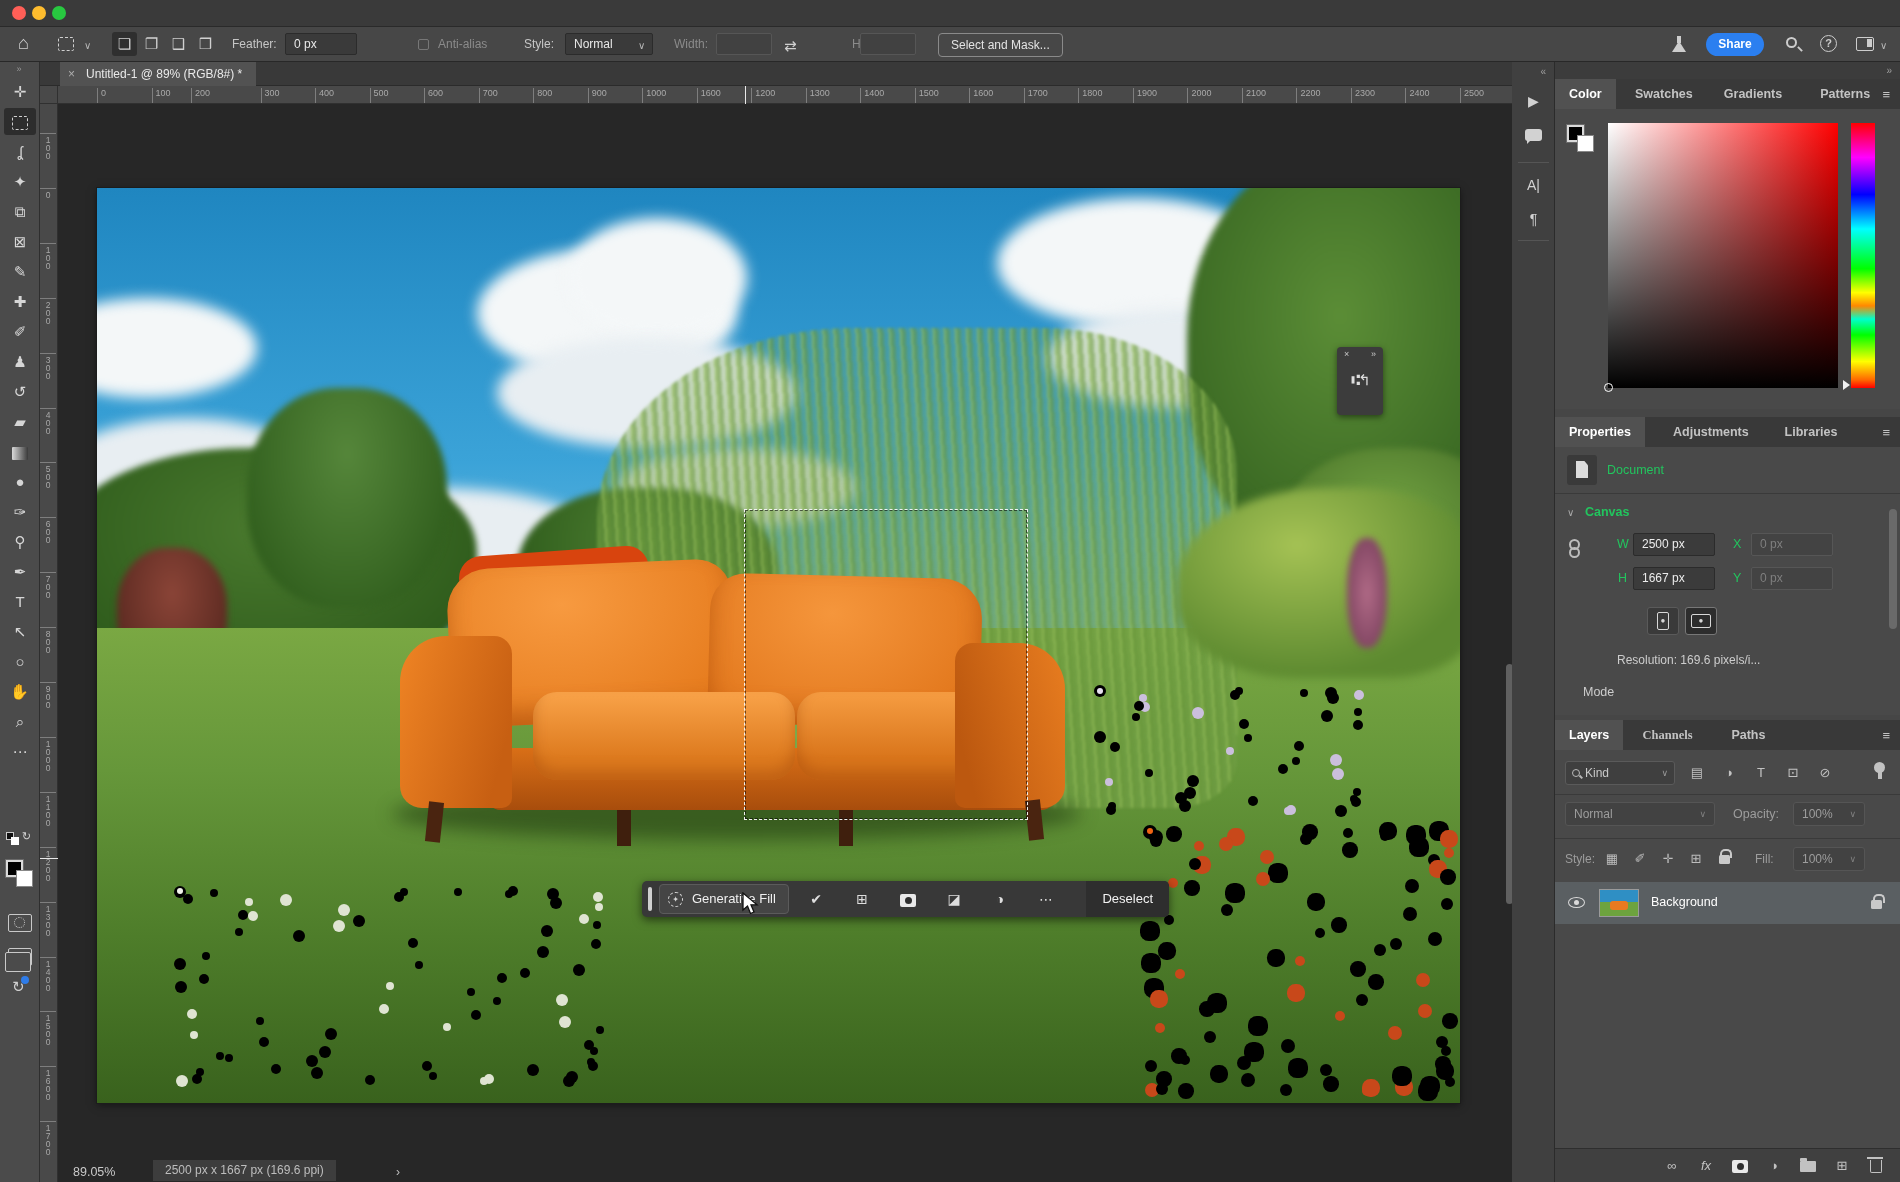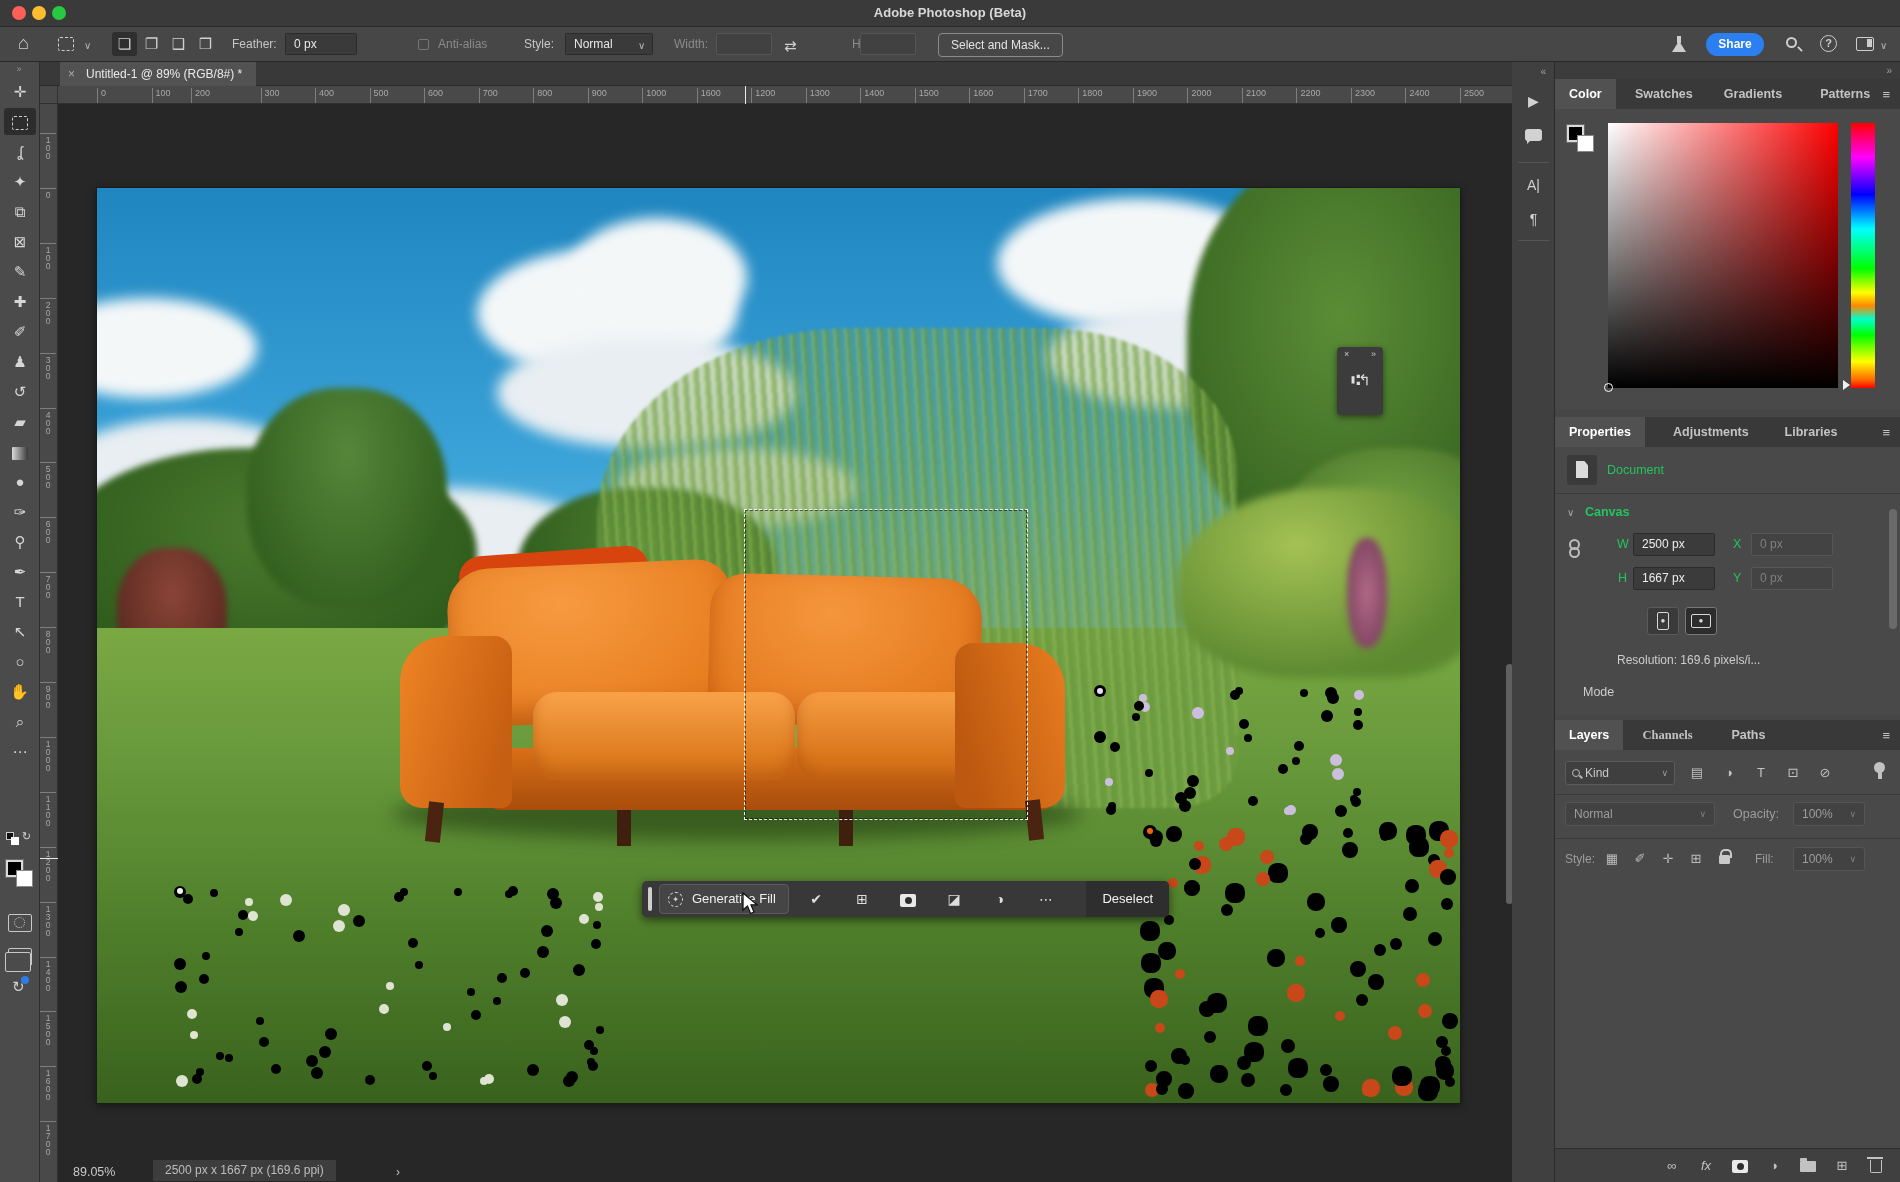--- a/index.html
+++ b/index.html
@@ -173,21 +173,20 @@
   #layersbottom { position:absolute; left:0; bottom:0; width:100%; height:34px; background:#404040; border-top:1px solid #2e2e2e; }
   #layersbottom .bico { position:absolute; top:5px; width:26px; height:24px; text-align:center; line-height:24px; color:#c2c2c2; font-size:13px; font-style:normal; }
 </style>
 </head>
 <body>
 
 <div id="titlebar">
   <span class="tl" style="left: 12px; background: rgb(255, 95, 87);"></span>
   <span class="tl" style="left: 32px; background: rgb(254, 188, 46);"></span>
   <span class="tl" style="left: 52px; background: rgb(40, 200, 64);"></span>
-  <div id="title">Adobe Photoshop (Beta)</div>
 </div>
 
 <div id="optbar">
   <span class="topicon" style="left:18px;top:6px;font-size:18px;">⌂</span>
   <span class="dashedbox" style="position:absolute;left:58px;top:10px;"></span>
   <span class="chev" style="position:absolute;left:84px;top:13px;">∨</span>
   <div id="selmodes">
       <span class="modebtn active" style="left: 112px;">❏</span>
       <span class="modebtn" style="left: 139px;">❐</span>
       <span class="modebtn" style="left: 166px;">❑</span>
@@ -526,20 +525,26 @@
       <span class="proplabel" style="position:absolute;left:178px;top:7px;color:#9d9d9d;">Opacity:</span>
       <span class="ddl" style="left:238px;top:2px;width:72px;"><span>100%</span><span style="float:right;color:#818181;font-size:9px;">∨</span></span>
     </div>
     <div style="position:absolute;left:0;top:88px;width:100%;height:1px;background:#3a3a3a;"></div>
     <div class="lrow" style="top:94px;height:32px;">
       <span class="proplabel" style="position:absolute;left:10px;top:8px;color:#9d9d9d;font-size:12px;">Style:</span>
       <span id="lockicons"><span class="lockico" style="left: 46px;">▦</span><span class="lockico" style="left: 74px;">✐</span><span class="lockico" style="left: 102px;">✛</span><span class="lockico" style="left: 130px;">⊞</span><span class="lockico" style="left: 158px;"><span class="css-lock"></span></span></span>
       <span class="proplabel" style="position:absolute;left:200px;top:8px;color:#9d9d9d;font-size:12px;">Fill:</span>
       <span class="ddl" style="left:238px;top:3px;width:72px;"><span>100%</span><span style="float:right;color:#818181;font-size:9px;">∨</span></span>
     </div>
+    <div class="layerrow" style="top:132px;">
+      <span class="css-eye" style="left:13px;top:15px;"></span>
+      <span class="thumb" style="left:44px;top:7px;"></span>
+      <span class="proplabel" style="position:absolute;left:96px;top:13px;color:#fff;">Background</span>
+      <span class="css-lock" style="position:absolute;right:18px;top:18px;"></span>
+    </div>
     <div id="layersbottom">
         <span class="bico" style="left: 104px;">∞</span>
         <span class="bico" style="left: 138px; font-style: italic;">fx</span>
         <span class="bico" style="left: 172px;"><span class="i-mask"></span></span>
         <span class="bico" style="left: 206px;">◑</span>
         <span class="bico" style="left: 240px;"><span class="css-folder"></span></span>
         <span class="bico" style="left: 274px;">⊞</span>
         <span class="bico" style="left: 308px;"><span class="css-trash"></span></span>
       </div>
   </div>

